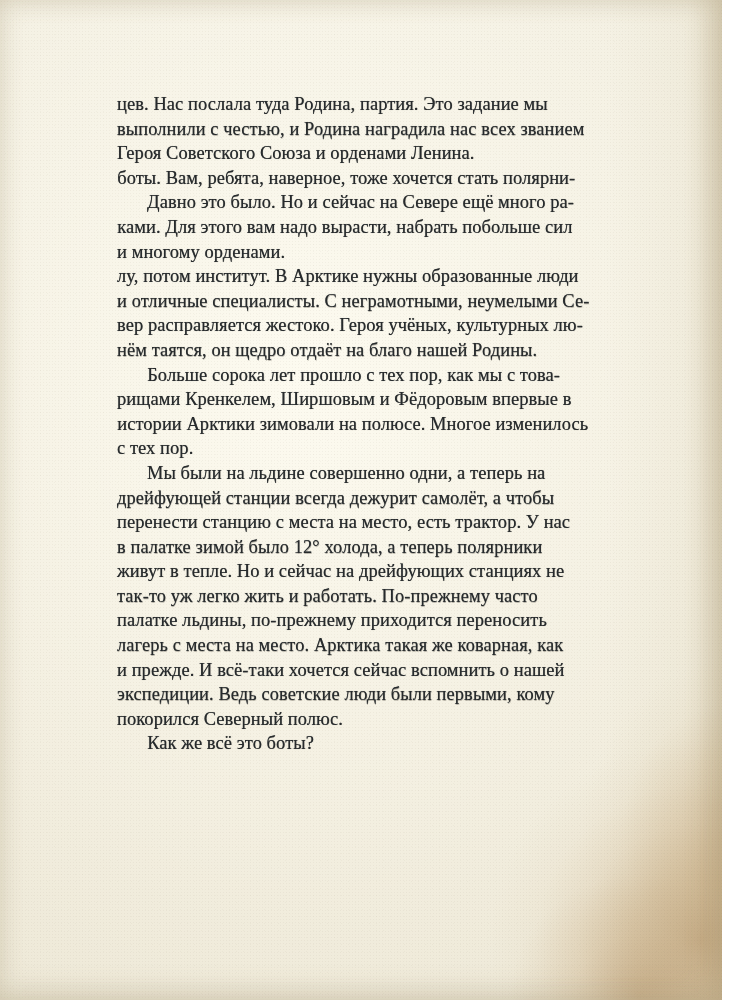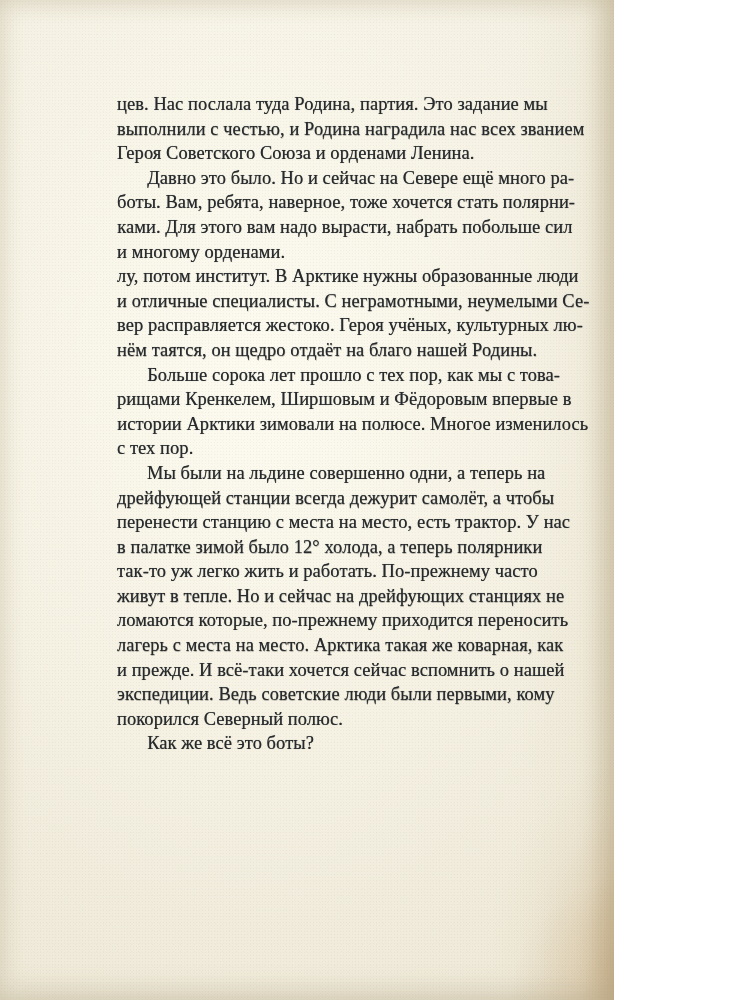--- a/index.html
+++ b/index.html
@@ -4,21 +4,21 @@
 <title>Scanned book page</title>
 <style>
   html, body {
     margin: 0;
     padding: 0;
     background: #ffffff;
   }
 
   #page {
     position: relative;
-    width: 614px;
+    width: 722px;
     height: 1000px;
     overflow: hidden;
     background-color: #f2efe1;
     background-image:
       
       radial-gradient(ellipse 210px 200px at 700px 940px,
           rgba(176,140,92,0.55) 0%,
           rgba(186,152,104,0.40) 32%,
           rgba(203,175,134,0.22) 58%,
           rgba(210,186,150,0.08) 78%,
@@ -117,45 +117,45 @@
 
 <div id="page">
 
   <div id="text-block">
       <p class="para">
         <span class="ln">цев. Нас послала туда Родина, партия. Это задание мы</span>
         <span class="ln">выполнили с честью, и Родина наградила нас всех званием</span>
         <span class="ln">Героя Советского Союза и орденами Ленина.</span>
       </p>
       <p class="para">
+        <span class="ln">боты. Вам, ребята, наверное, тоже хочется стать полярни-</span>
         <span class="ln indent">Давно это было. Но и сейчас на Севере ещё много ра-</span>
-        <span class="ln">боты. Вам, ребята, наверное, тоже хочется стать полярни-</span>
         <span class="ln">ками. Для этого вам надо вырасти, набрать побольше сил</span>
         <span class="ln">и многому орденами.</span>
       </p>
       <p class="para">
         <span class="ln">лу, потом институт. В Арктике нужны образованные люди</span>
         <span class="ln">и отличные специалисты. С неграмотными, неумелыми Се-</span>
         <span class="ln">вер расправляется жестоко. Героя учёных, культурных лю-</span>
         <span class="ln">нём таятся, он щедро отдаёт на благо нашей Родины.</span>
       </p>
       <p class="para">
         <span class="ln indent">Больше сорока лет прошло с тех пор, как мы с това-</span>
         <span class="ln">рищами Кренкелем, Ширшовым и Фёдоровым впервые в</span>
         <span class="ln">истории Арктики зимовали на полюсе. Многое изменилось</span>
         <span class="ln">с тех пор.</span>
       </p>
       <p class="para">
         <span class="ln indent">Мы были на льдине совершенно одни, а теперь на</span>
         <span class="ln">дрейфующей станции всегда дежурит самолёт, а чтобы</span>
         <span class="ln">перенести станцию с места на место, есть трактор. У нас</span>
         <span class="ln">в палатке зимой было 12° холода, а теперь полярники</span>
+        <span class="ln">живут в тепле. Но и сейчас на дрейфующих станциях не</span>
         <span class="ln">так-то уж легко жить и работать. По-прежнему часто</span>
-        <span class="ln">живут в тепле. Но и сейчас на дрейфующих станциях не</span>
-        <span class="ln">ломаются которые, по-прежнему приходится переносить</span>
+        <span class="ln">палатке льдины, по-прежнему приходится переносить</span>
         <span class="ln">лагерь с места на место. Арктика такая же коварная, как</span>
         <span class="ln">и прежде. И всё-таки хочется сейчас вспомнить о нашей</span>
         <span class="ln">экспедиции. Ведь советские люди были первыми, кому</span>
         <span class="ln">покорился Северный полюс.</span>
       </p>
       <p class="para">
         <span class="ln indent">Как же всё это боты?</span>
       </p>
     </div>
 

